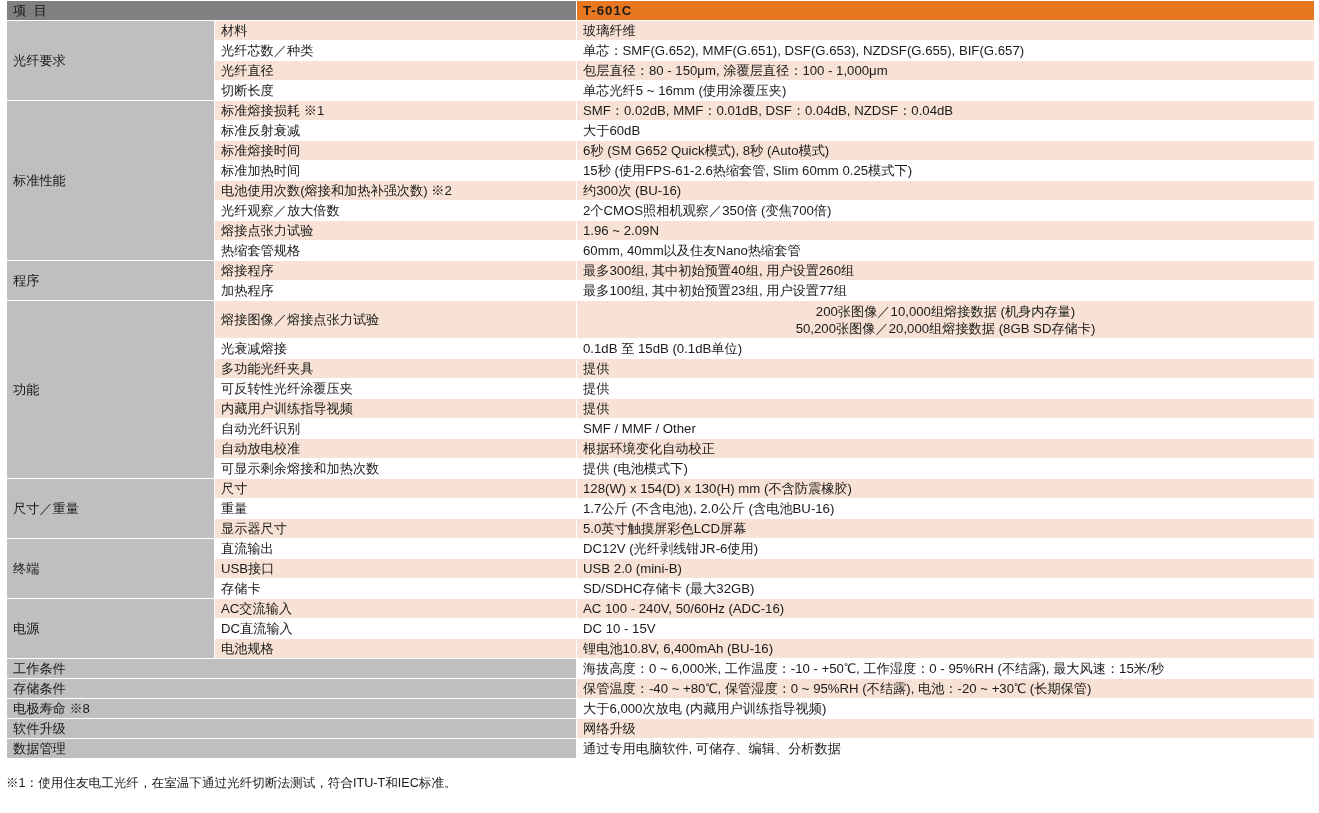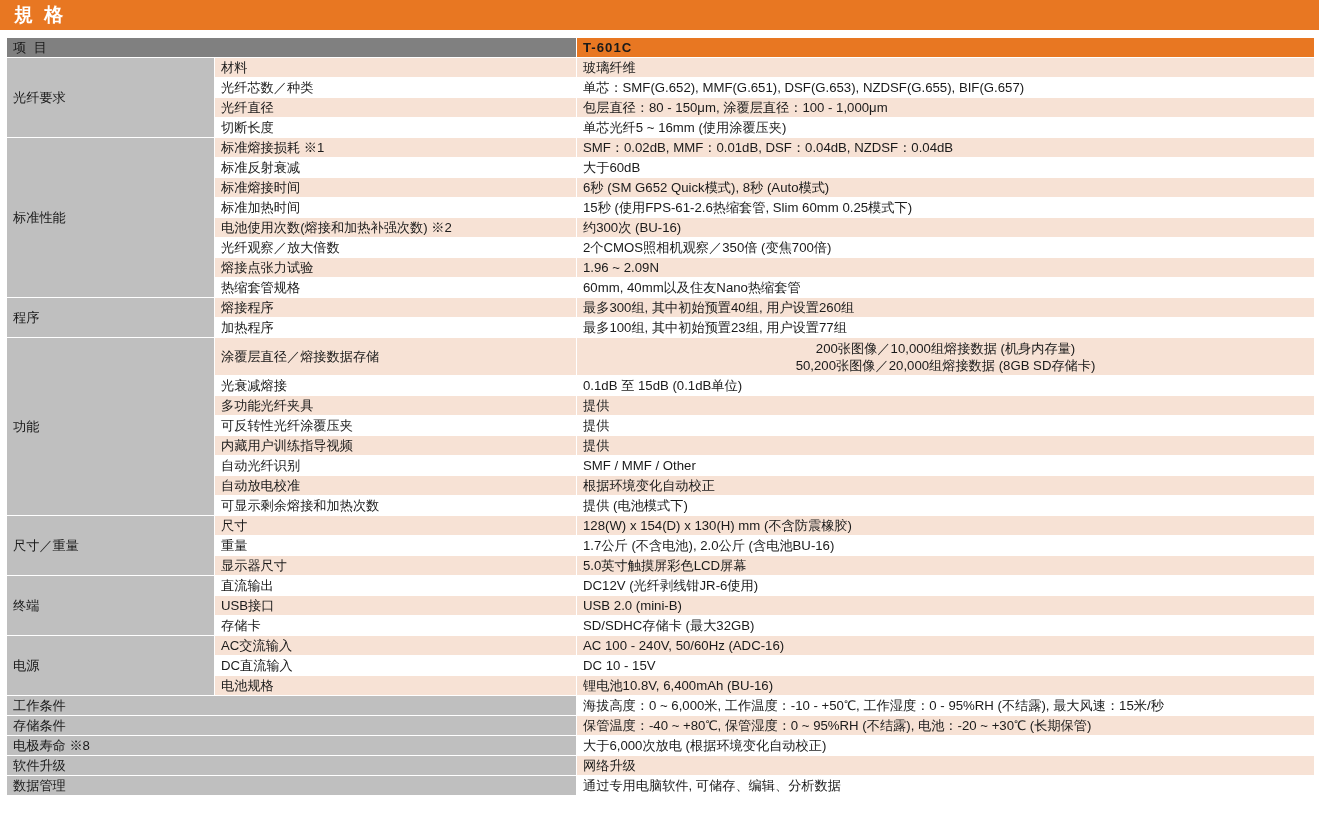--- a/index.html
+++ b/index.html
@@ -84,23 +84,20 @@
     color: #1a1a1a;
   }
   .notes div { white-space: nowrap; }
   .multi { line-height: 17px; }
 </style>
 </head>
 <body>
 
 <div id="page">
 
-  <div class="title-bar">
-    <span class="title-text">規 格</span>
-  </div>
 
   <table class="spec">
     <colgroup>
       <col style="width:208px">
       <col style="width:362px">
       <col style="width:738px">
     </colgroup>
     <thead>
       <tr>
         <th class="hdr-item" colspan="2">项 目</th>
@@ -162,21 +159,21 @@
           <td class="cat" rowspan="2">程序</td>
           <td class="sub sub-a">熔接程序</td>
           <td class="val val-a">最多300组, 其中初始预置40组, 用户设置260组</td>
         </tr>
         <tr>
           <td class="sub sub-b">加热程序</td>
           <td class="val val-b">最多100组, 其中初始预置23组, 用户设置77组</td>
         </tr>
         <tr>
           <td class="cat" rowspan="8">功能</td>
-          <td class="sub sub-a">涂覆层直径／熔接数据存储</td>
+          <td class="sub sub-a">熔接图像／熔接点张力试验</td>
           <td class="val val-a multi" style="white-space: pre-line; height: 38px; text-align: center;">200张图像／10,000组熔接数据 (机身内存量)
 50,200张图像／20,000组熔接数据 (8GB SD存储卡)</td>
         </tr>
         <tr>
           <td class="sub sub-b">光衰减熔接</td>
           <td class="val val-b">0.1dB 至 15dB (0.1dB单位)</td>
         </tr>
         <tr>
           <td class="sub sub-a">多功能光纤夹具</td>
           <td class="val val-a">提供</td>
@@ -243,21 +240,21 @@
         <tr>
           <td class="cat" colspan="2">工作条件</td>
           <td class="val val-b">海拔高度：0 ~ 6,000米, 工作温度：-10 - +50℃, 工作湿度：0 - 95%RH (不结露), 最大风速：15米/秒</td>
         </tr>
         <tr>
           <td class="cat" colspan="2">存储条件</td>
           <td class="val val-a">保管温度：-40 ~ +80℃, 保管湿度：0 ~ 95%RH (不结露), 电池：-20 ~ +30℃ (长期保管)</td>
         </tr>
         <tr>
           <td class="cat" colspan="2">电极寿命 ※8</td>
-          <td class="val val-b">大于6,000次放电 (根据环境变化自动校正)</td>
+          <td class="val val-b">大于6,000次放电 (内藏用户训练指导视频)</td>
         </tr>
         <tr>
           <td class="cat" colspan="2">软件升级</td>
           <td class="val val-a">网络升级</td>
         </tr>
         <tr>
           <td class="cat" colspan="2">数据管理</td>
           <td class="val val-b">通过专用电脑软件, 可储存、编辑、分析数据</td>
         </tr>
       </tbody>

